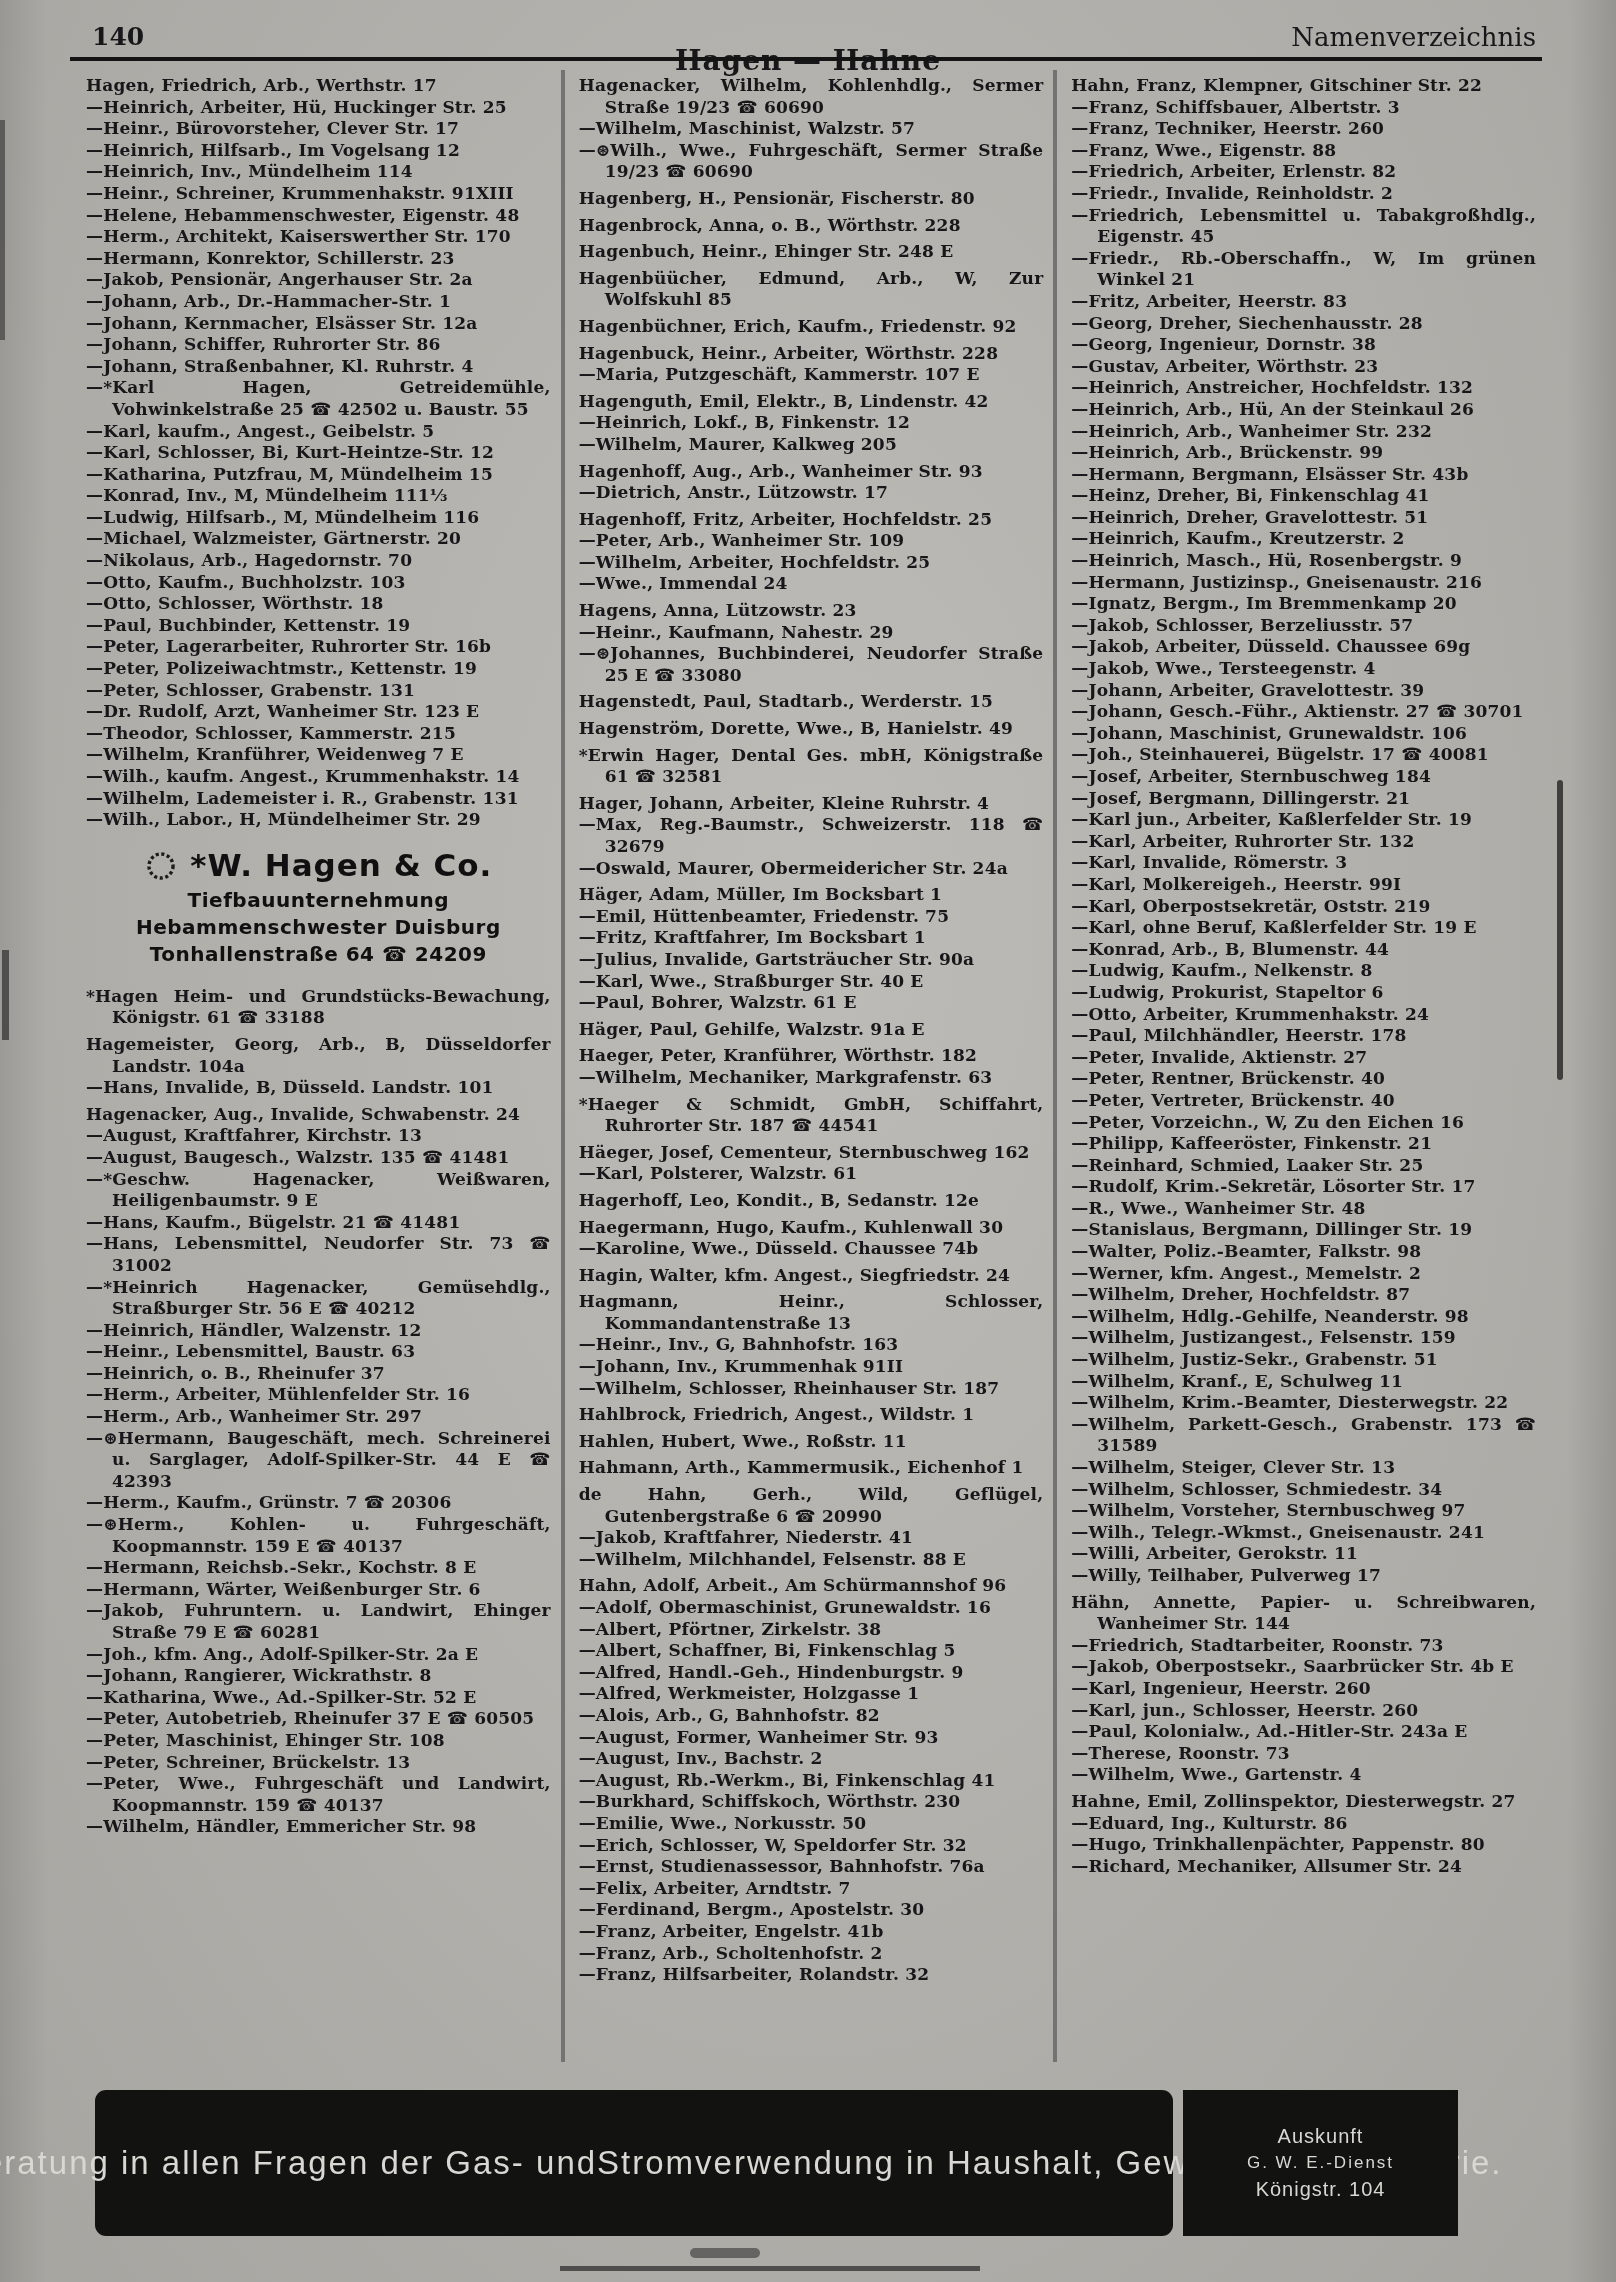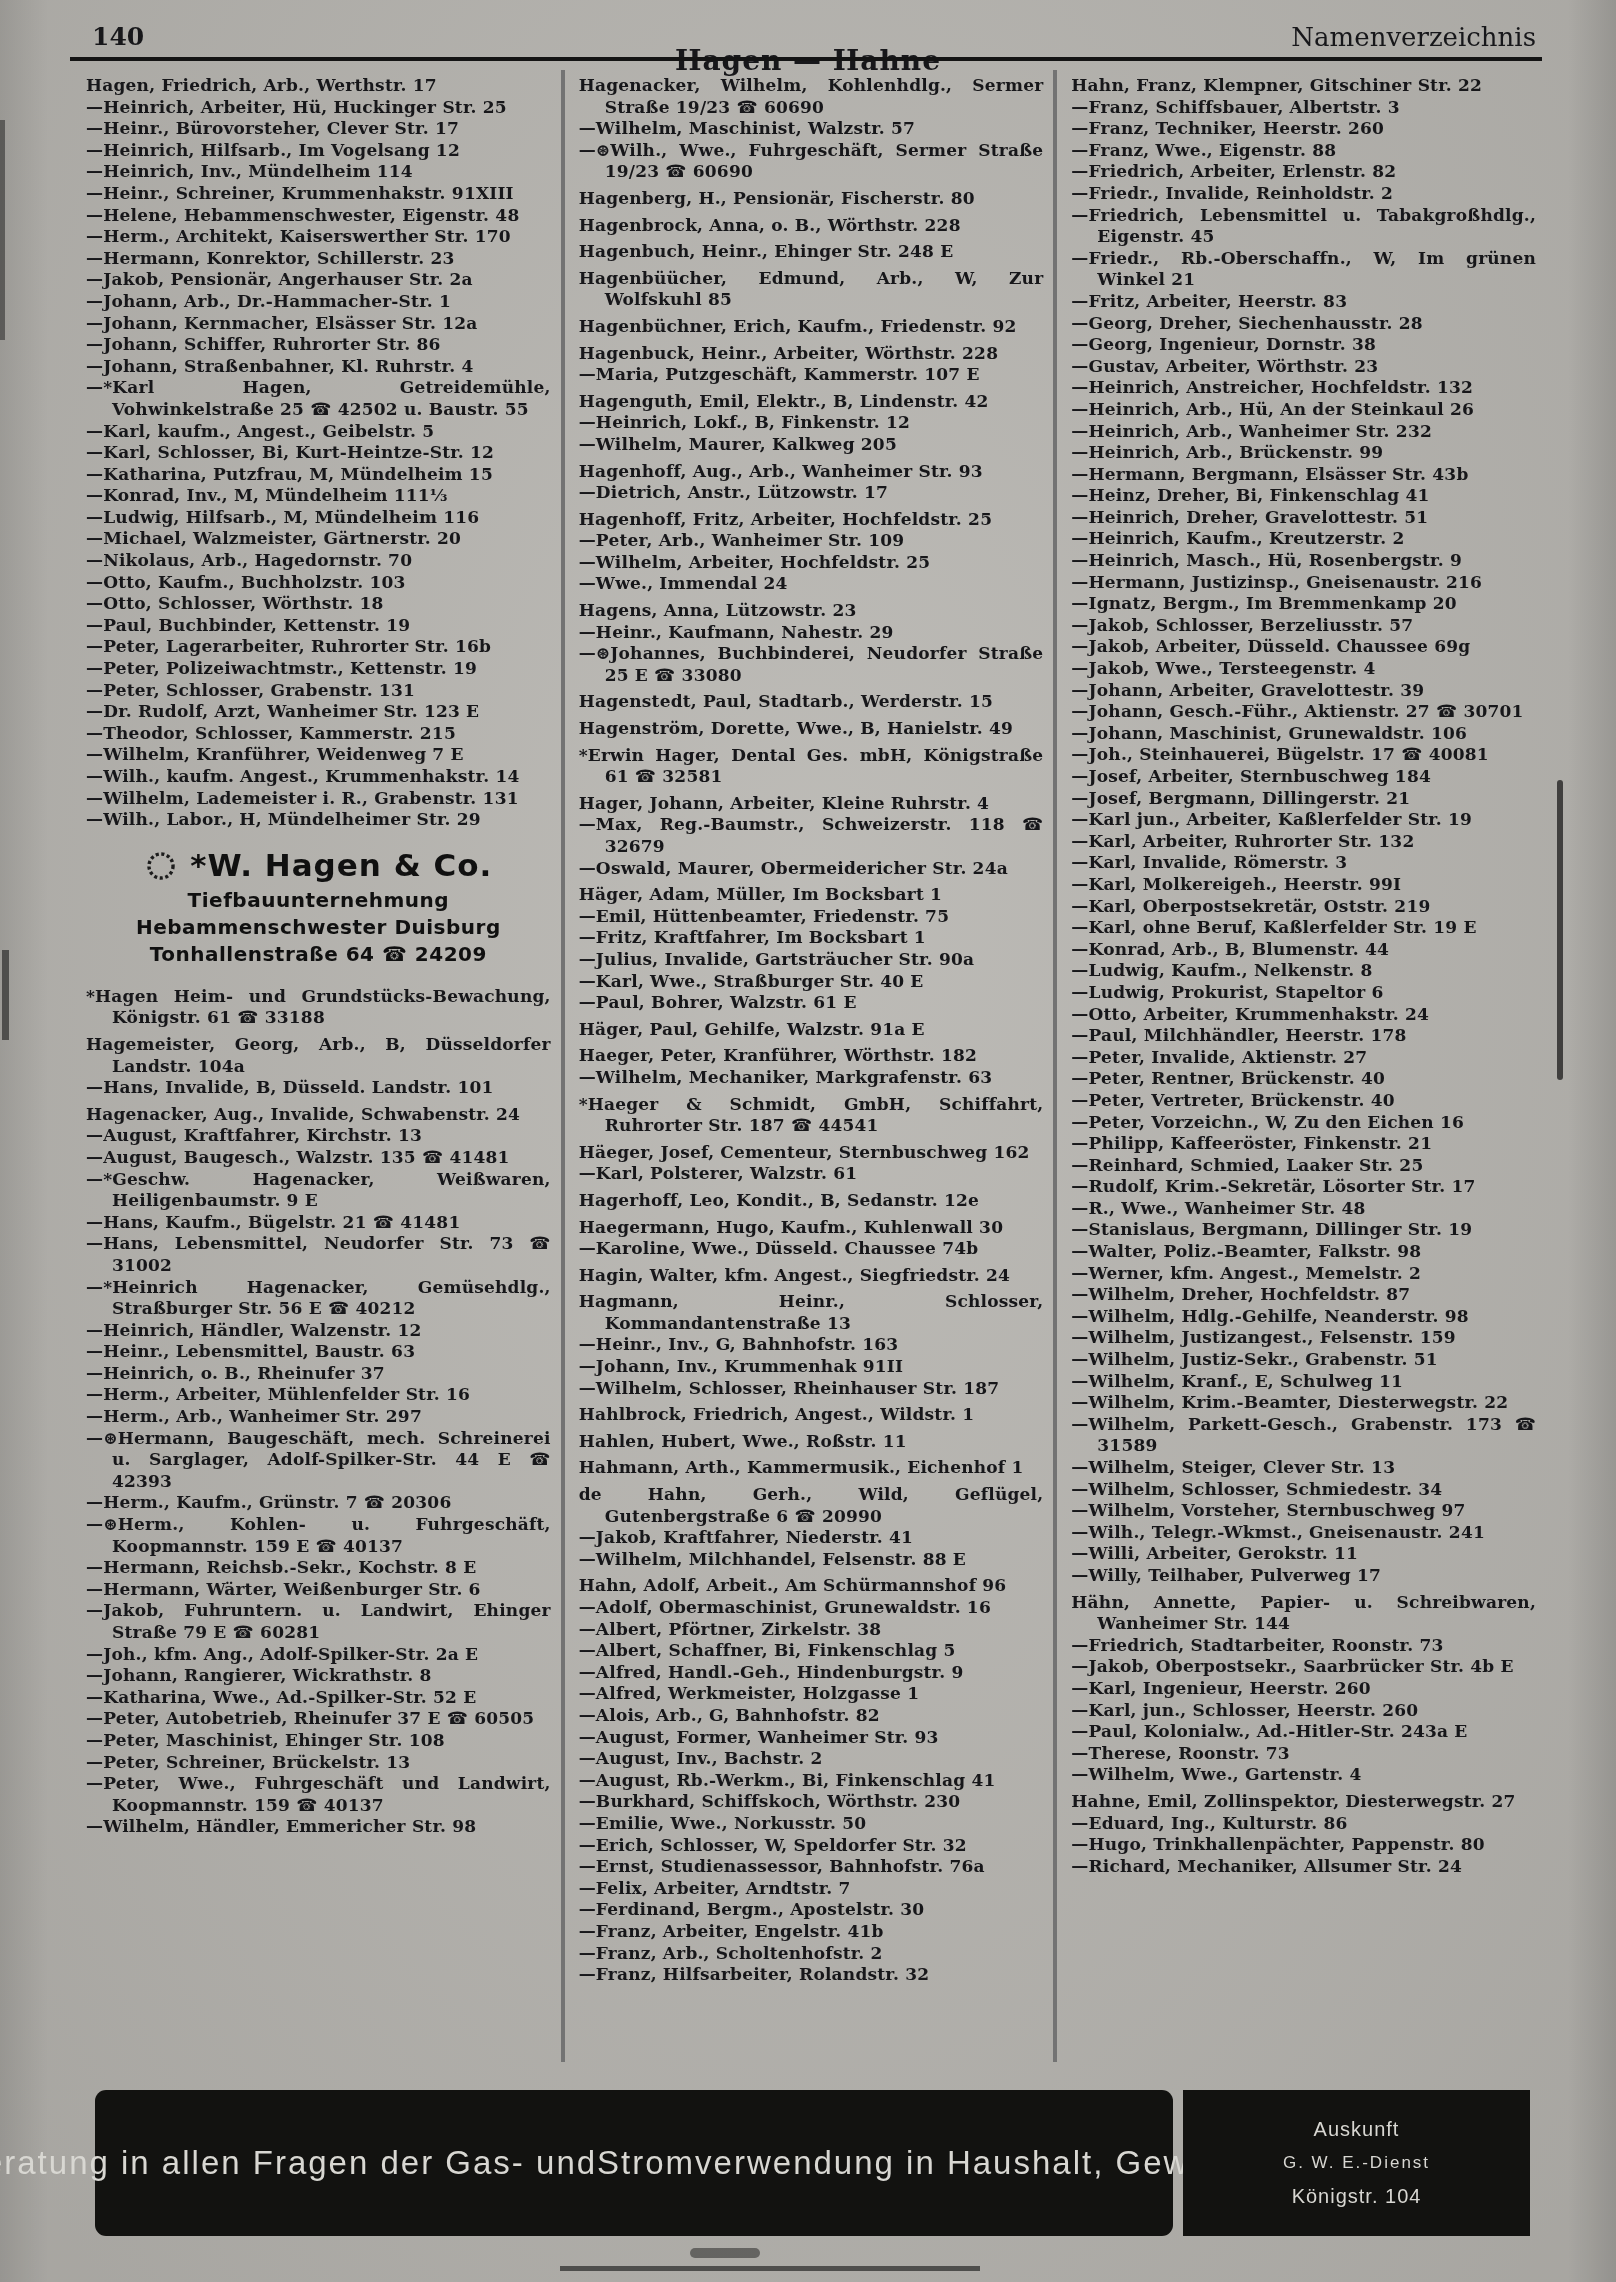--- a/index.html
+++ b/index.html
@@ -19,22 +19,22 @@
          text-indent:-26px;padding-left:26px;letter-spacing:.2px;}
   .entry.head{margin-top:5px;}
   .inline-ad{margin:16px 4px 18px;text-align:center;font-family:"DejaVu Sans","Liberation Sans",sans-serif;color:#101010;}
   .inline-ad .row1{display:flex;align-items:flex-end;justify-content:center;gap:12px;margin-bottom:4px;}
   .inline-ad .ad-title{font-size:31px;font-weight:bold;letter-spacing:1px;}
   .inline-ad .ad-line{font-size:20px;font-weight:bold;letter-spacing:.5px;line-height:27px;}
   .footer-ad{position:absolute;left:95px;top:2090px;width:1078px;height:146px;background:#121210;
              display:flex;align-items:center;justify-content:center;
              font-family:"Liberation Sans","DejaVu Sans",sans-serif;color:#d8d7d2;border-radius:11px;}
   .footer-ad .l{font-size:33px;letter-spacing:2px;line-height:46px;white-space:nowrap;}
-  .footer-info{position:absolute;left:1183px;top:2090px;width:347px;height:146px;background:#121210;
-             display:flex;flex-direction:column;align-items:center;justify-content:center;gap:12px;
+  .footer-info{position:absolute;left:1183px;top:2090px;width:275px;height:146px;background:#121210;
+             display:flex;flex-direction:column;align-items:center;justify-content:center;gap:5px;
              font-family:"Liberation Sans","DejaVu Sans",sans-serif;color:#d8d7d2;}
   .footer-info .s{font-size:20px;letter-spacing:1px;}
   .footer-info .b{font-size:17px;letter-spacing:2px;}
   .artifact{position:absolute;background:#1b1b1b;pointer-events:none;}
   svg.wreath{flex:0 0 auto;}
 </style>
 </head>
 <body>
 
 <div class="hdr-num">140</div>

